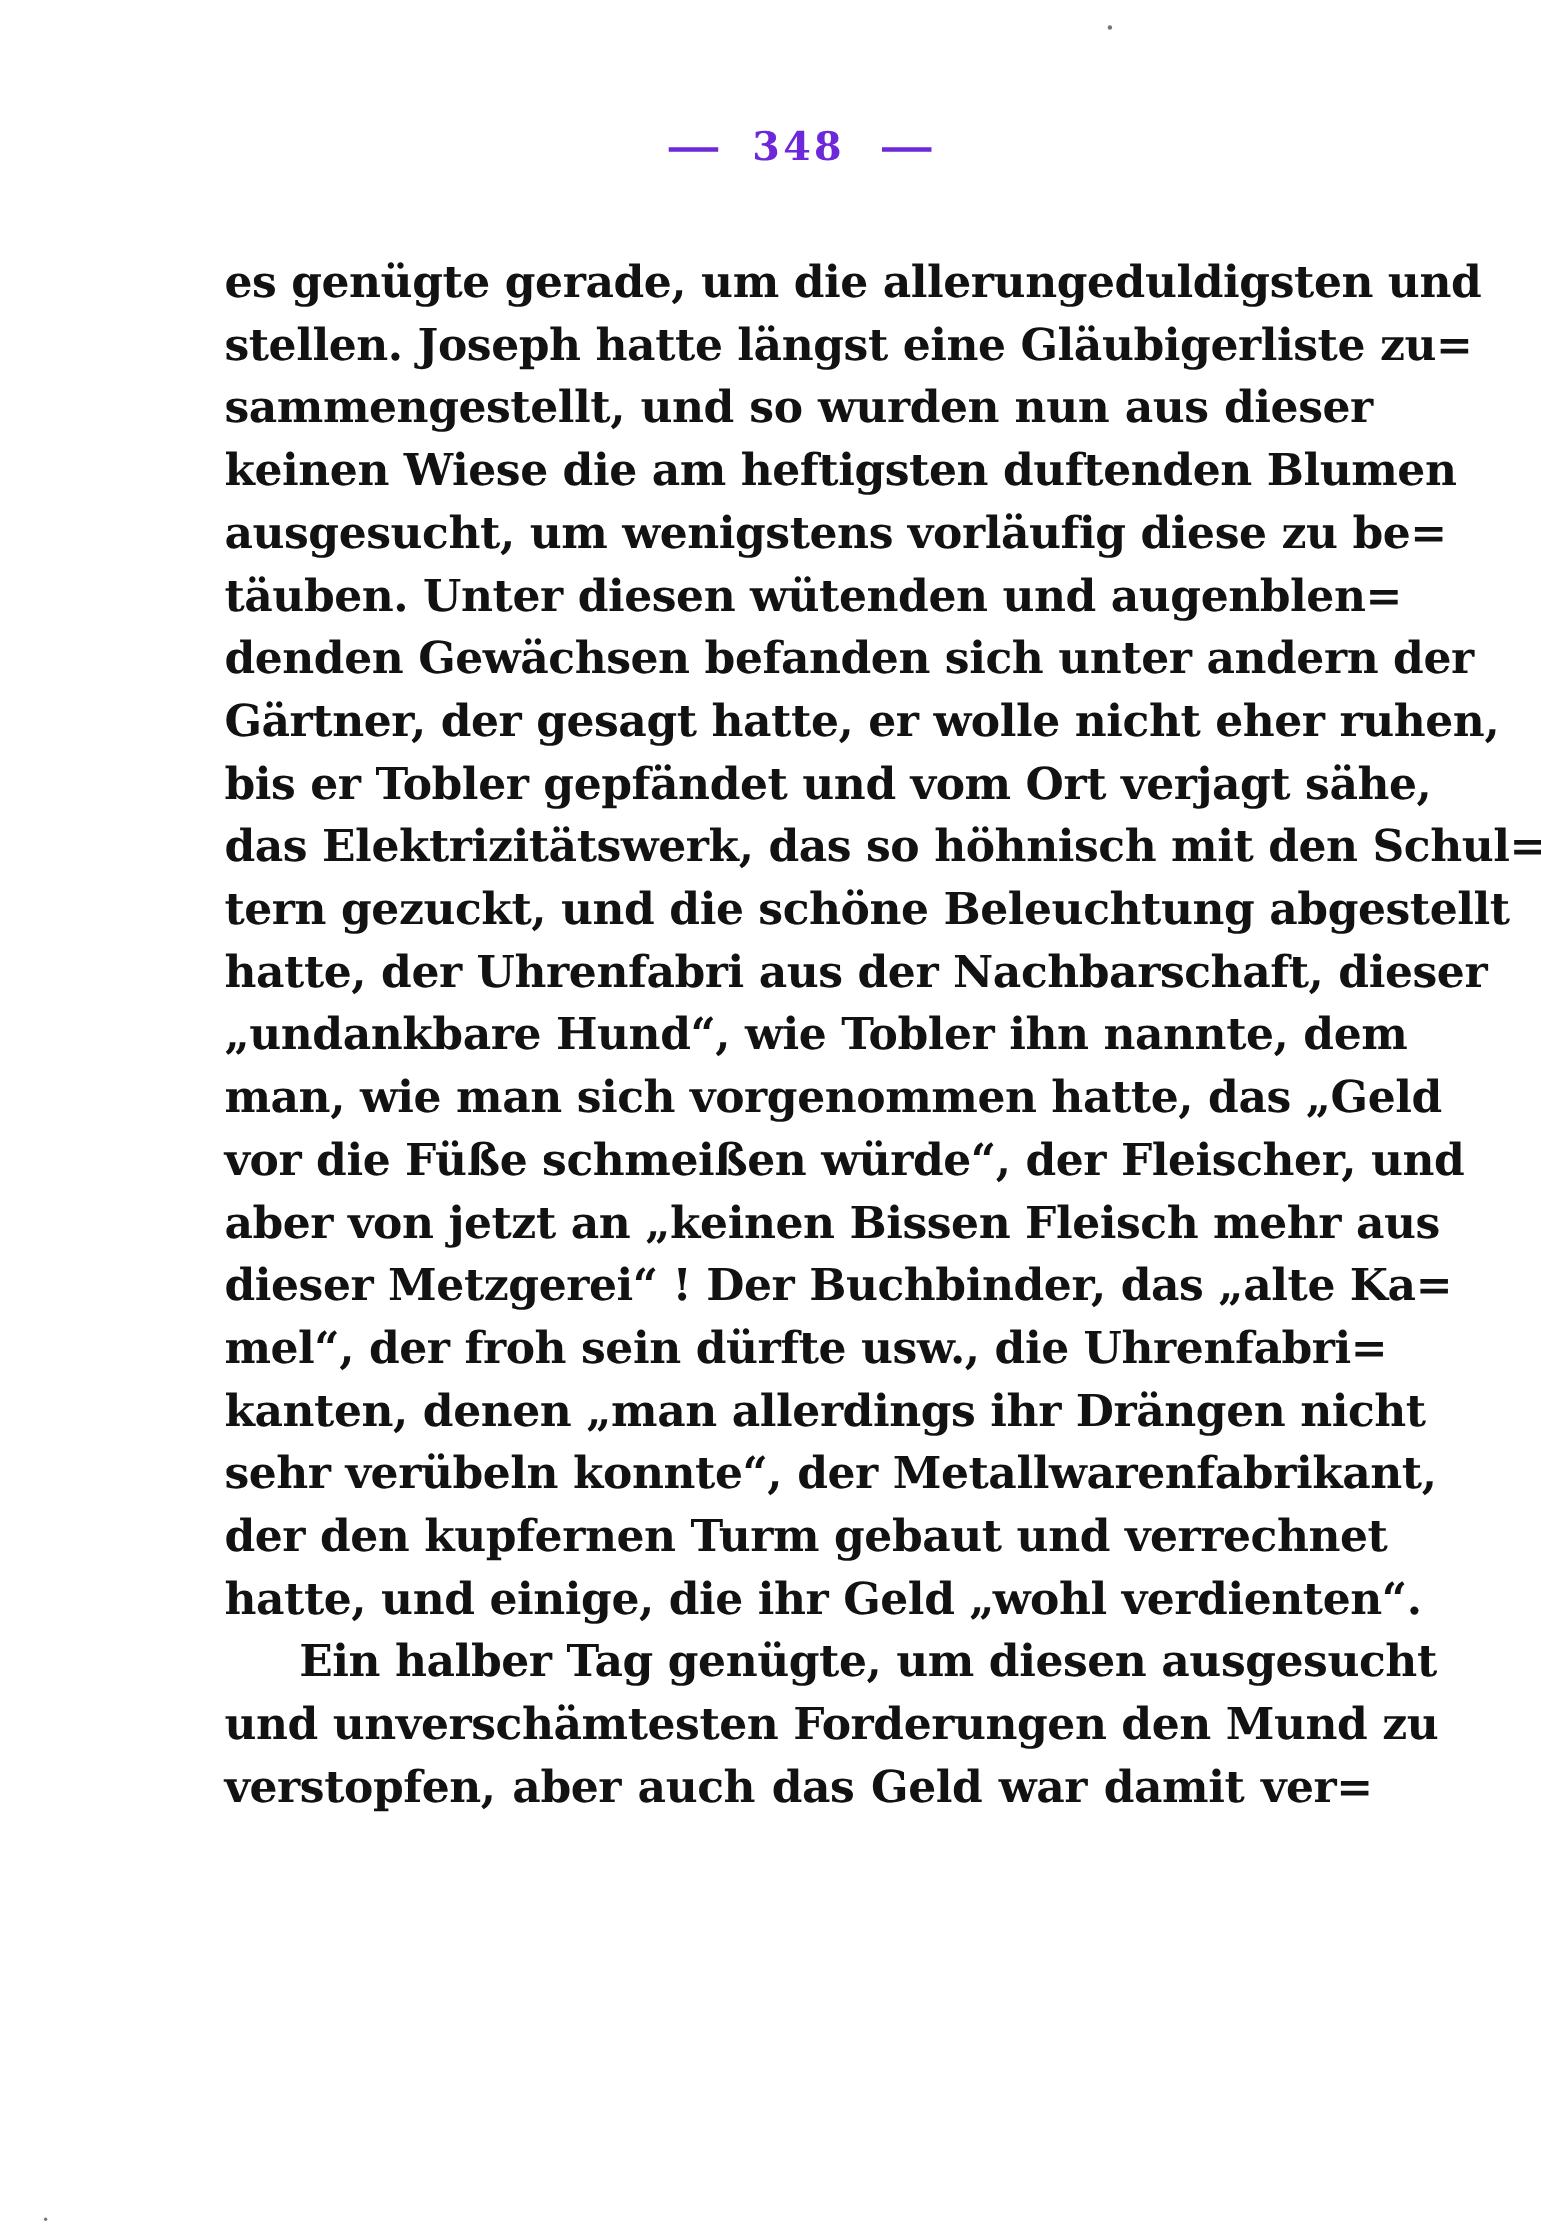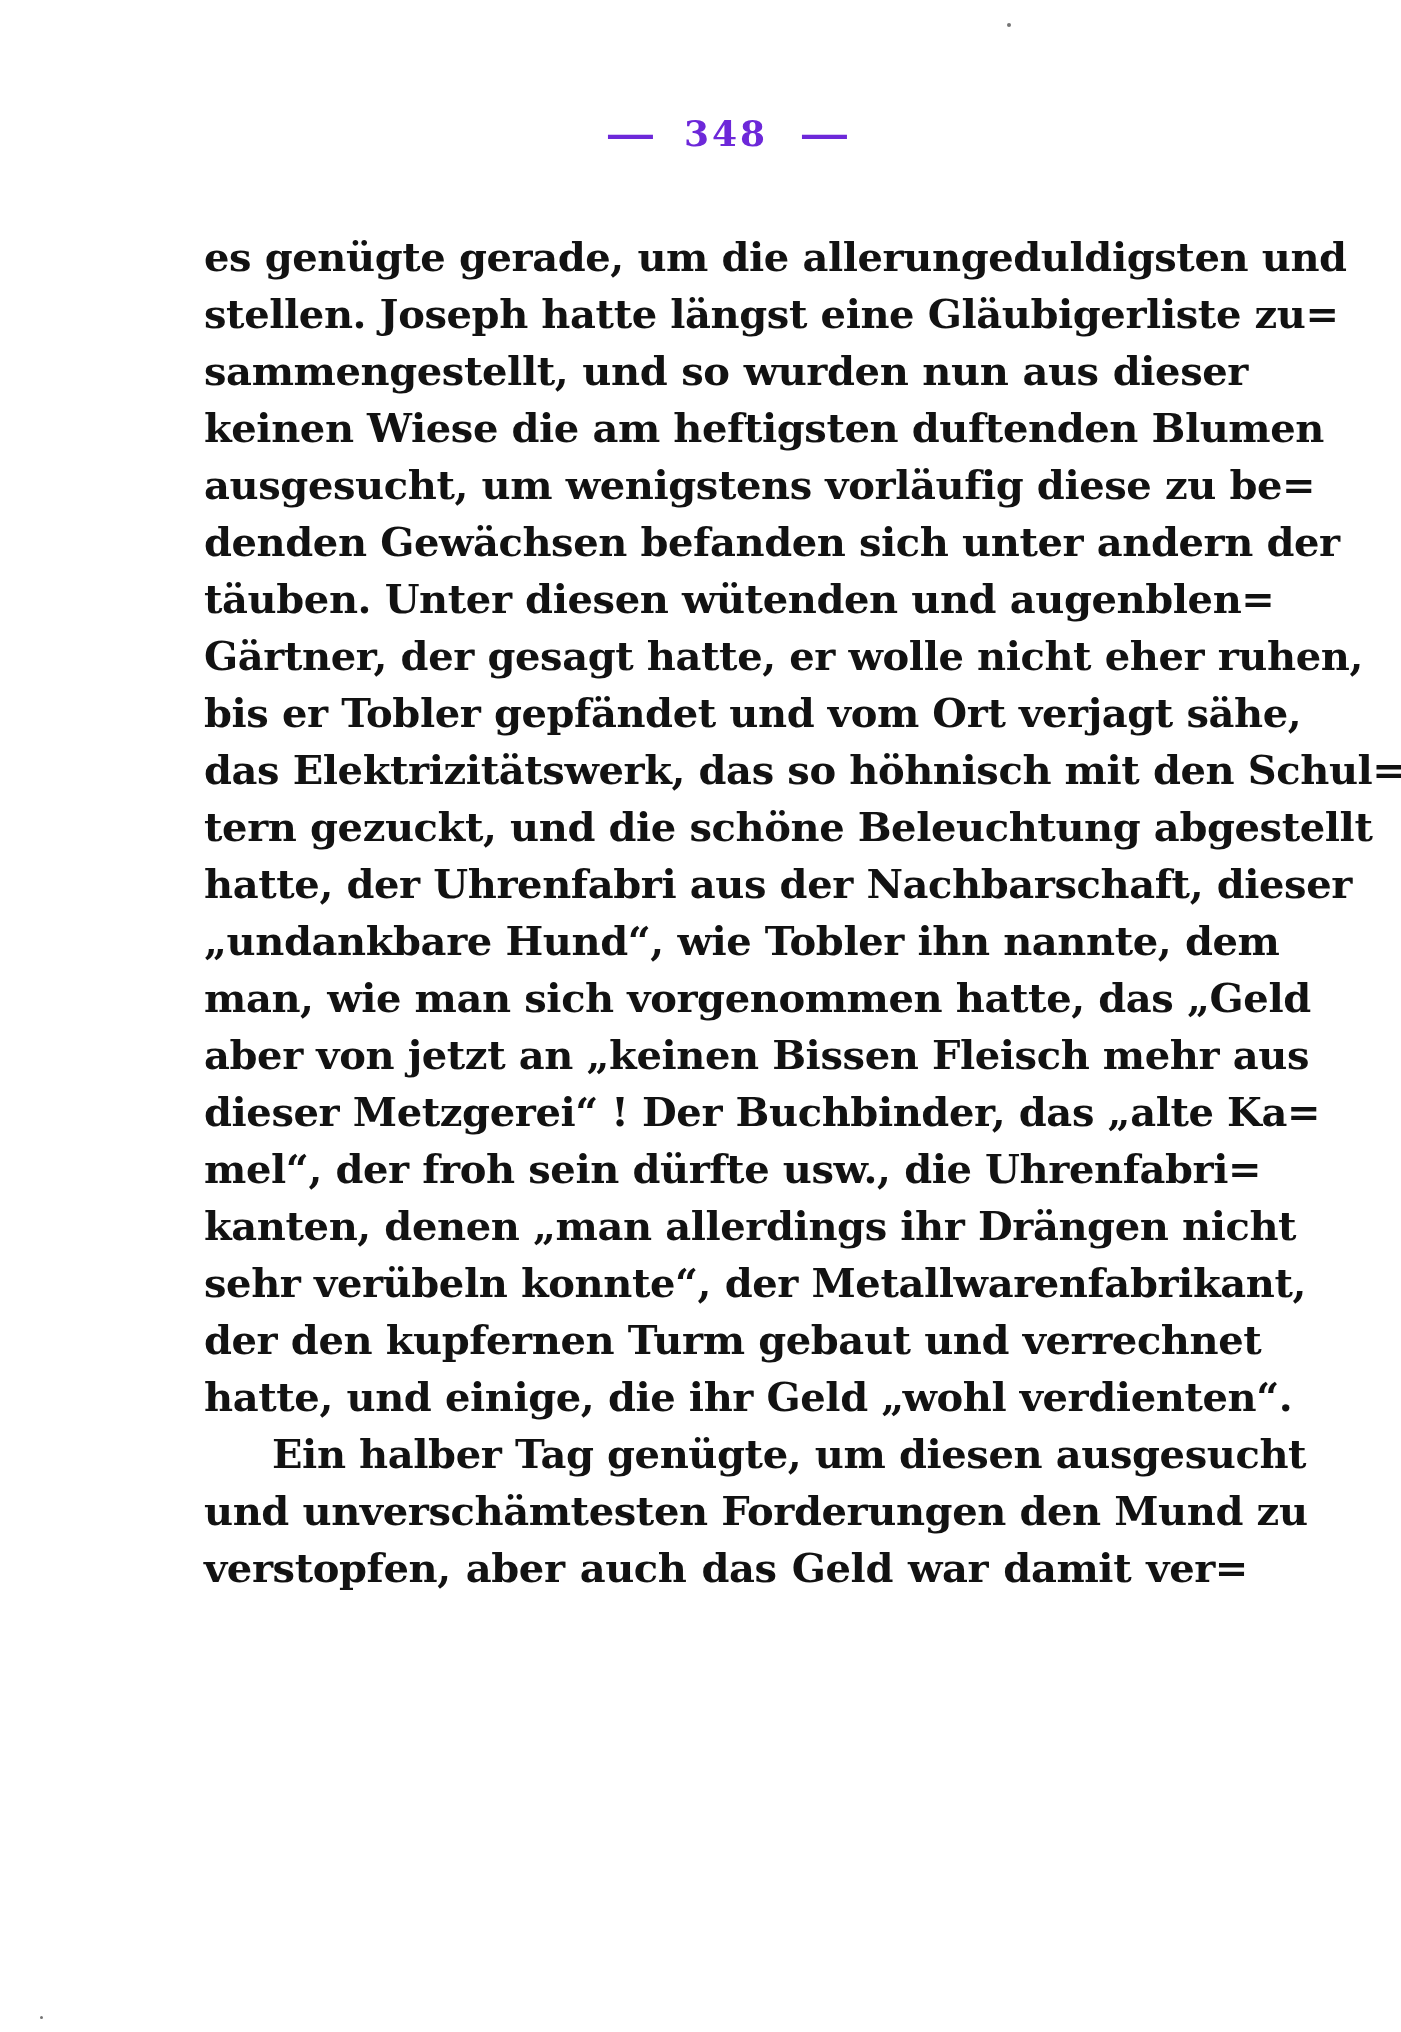--- a/index.html
+++ b/index.html
@@ -74,29 +74,30 @@
   <div class="header">
     <span class="dash">—</span><span class="pagenum">348</span><span class="dash">—</span>
   </div>
 
   <div class="text">
       <div class="line">es genügte gerade, um die allerungeduldigsten und</div>
       <div class="line">stellen. Joseph hatte längst eine Gläubigerliste zu=</div>
       <div class="line">sammengestellt, und so wurden nun aus dieser</div>
       <div class="line">keinen Wiese die am heftigsten duftenden Blumen</div>
       <div class="line">ausgesucht, um wenigstens vorläufig diese zu be=</div>
+      <div class="line">täuben. Unter diesen wütenden und augenblen=</div>
       <div class="line">denden Gewächsen befanden sich unter andern der</div>
-      <div class="line">täuben. Unter diesen wütenden und augenblen=</div>
       <div class="line">Gärtner, der gesagt hatte, er wolle nicht eher ruhen,</div>
       <div class="line">bis er Tobler gepfändet und vom Ort verjagt sähe,</div>
       <div class="line">das Elektrizitätswerk, das so höhnisch mit den Schul=</div>
       <div class="line">tern gezuckt, und die schöne Beleuchtung abgestellt</div>
       <div class="line">hatte, der Uhrenfabri aus der Nachbarschaft, dieser</div>
       <div class="line">„undankbare Hund“, wie Tobler ihn nannte, dem</div>
       <div class="line">man, wie man sich vorgenommen hatte, das „Geld</div>
+      <div class="line">vor die Füße schmeißen würde“, der Fleischer, und</div>
       <div class="line">aber von jetzt an „keinen Bissen Fleisch mehr aus</div>
       <div class="line">dieser Metzgerei“ ! Der Buchbinder, das „alte Ka=</div>
       <div class="line">mel“, der froh sein dürfte usw., die Uhrenfabri=</div>
       <div class="line">kanten, denen „man allerdings ihr Drängen nicht</div>
       <div class="line">sehr verübeln konnte“, der Metallwarenfabrikant,</div>
       <div class="line">der den kupfernen Turm gebaut und verrechnet</div>
       <div class="line">hatte, und einige, die ihr Geld „wohl verdienten“.</div>
       <div class="line indent">Ein halber Tag genügte, um diesen ausgesucht</div>
       <div class="line">und unverschämtesten Forderungen den Mund zu</div>
       <div class="line">verstopfen, aber auch das Geld war damit ver=</div>

